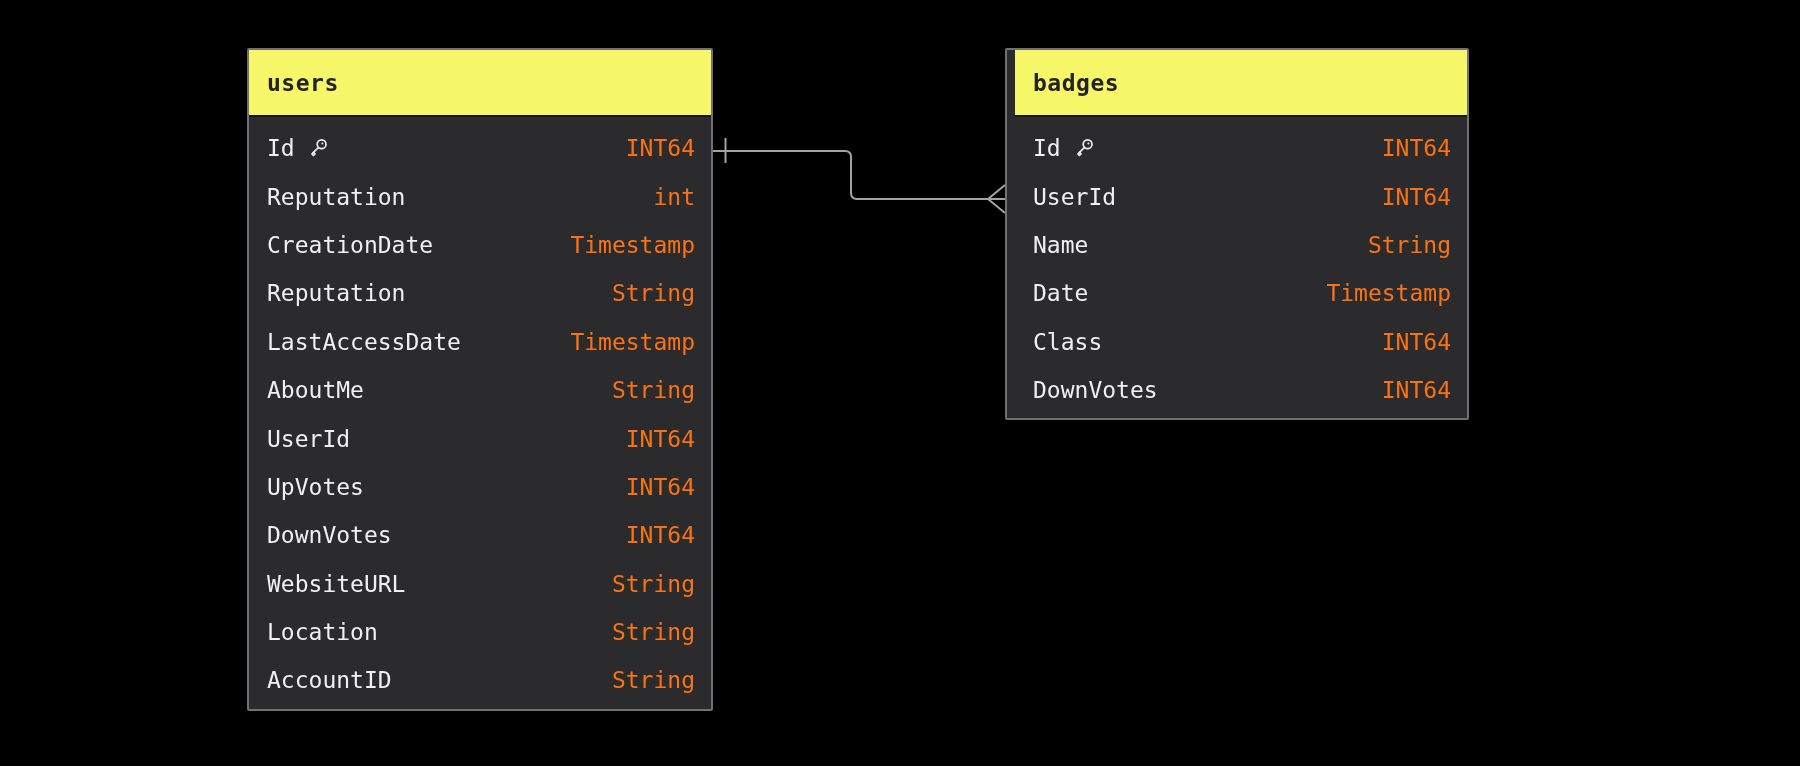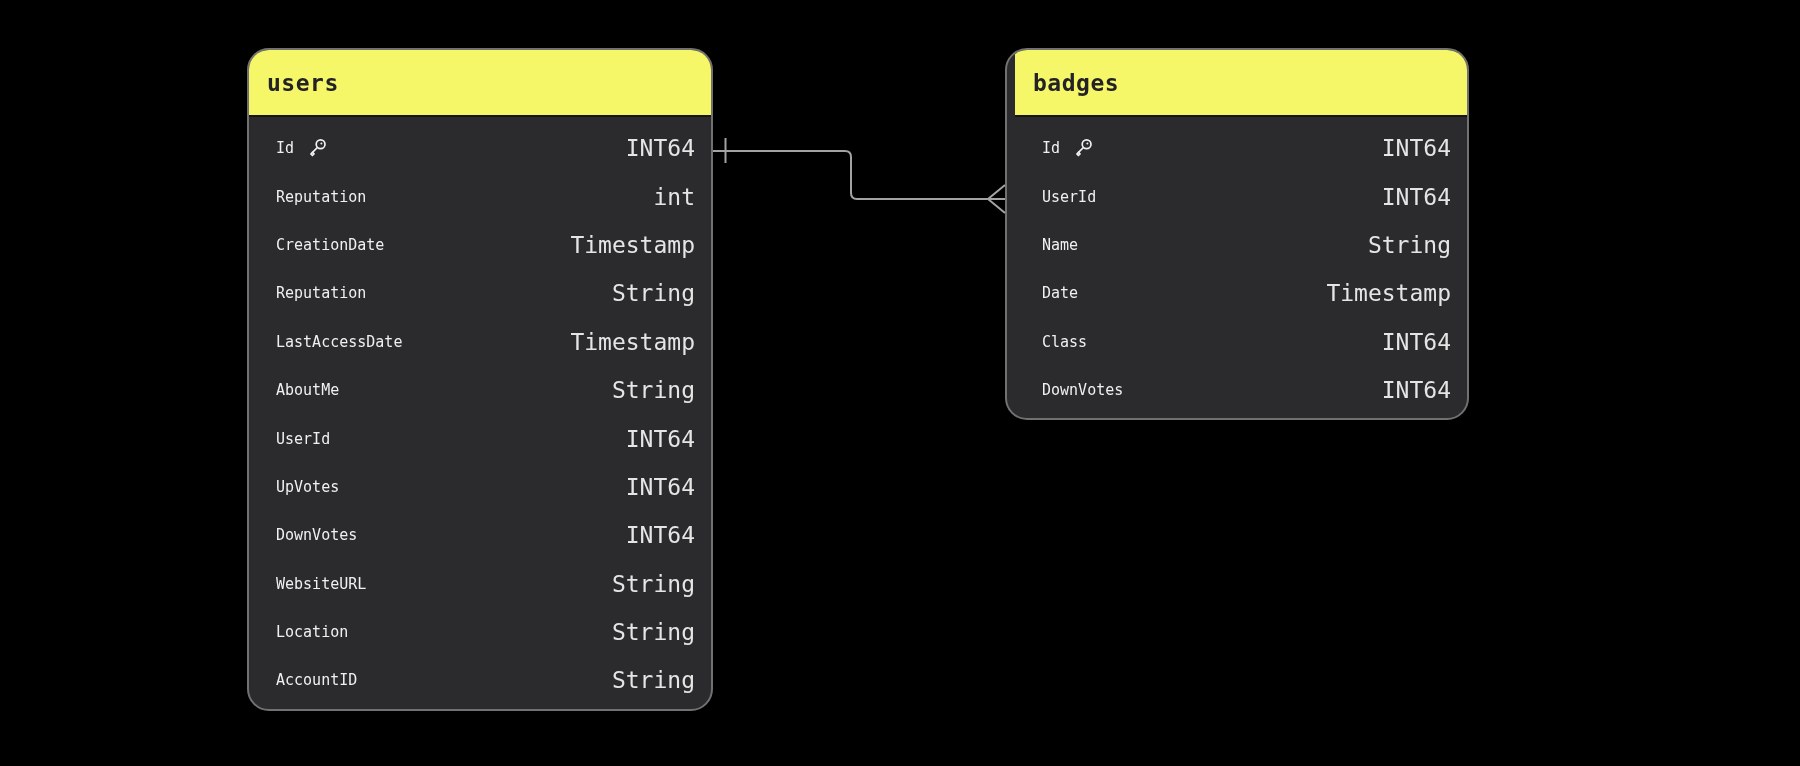--- a/index.html
+++ b/index.html
@@ -10,21 +10,21 @@
     background: #000000;
     overflow: hidden;
     font-family: "DejaVu Sans Mono", "Liberation Mono", monospace;
   }
 
   .table-card {
     position: absolute;
     box-sizing: border-box;
     background: #2B2B2D;
     border: 2px solid #717171;
-    border-radius: 22px;
+    border-radius: 2px;
     overflow: hidden;
   }
   #users-card  { left: 247px;  top: 48px; width: 466px; height: 663px; }
   #badges-card { left: 1005px; top: 48px; width: 464px; height: 372px; padding-left: 8px; }
 
   .table-header {
     box-sizing: border-box;
     height: 67px;
     background: #F6F669;
     border-bottom: 2px solid #161616;
@@ -46,28 +46,27 @@
     height: 48.4px;
     display: flex;
     align-items: center;
     justify-content: space-between;
     padding: 0 16px 0 18px;
   }
   .field-name {
     display: flex;
     align-items: center;
     gap: 12px;
-    font-size: 15px;
+    font-size: 23px;
     color: #F0F0F0;
     white-space: nowrap;
-    margin-left: 9px;
   }
   .field-type {
     font-size: 23px;
-    color: #e5e5e5;
+    color: #f97316;
     white-space: nowrap;
   }
   .key-icon { display: inline-flex; color: #F0F0F0; }
 
   .edge-layer {
     position: absolute;
     left: 0; top: 0;
     width: 1800px; height: 766px;
     pointer-events: none;
   }

